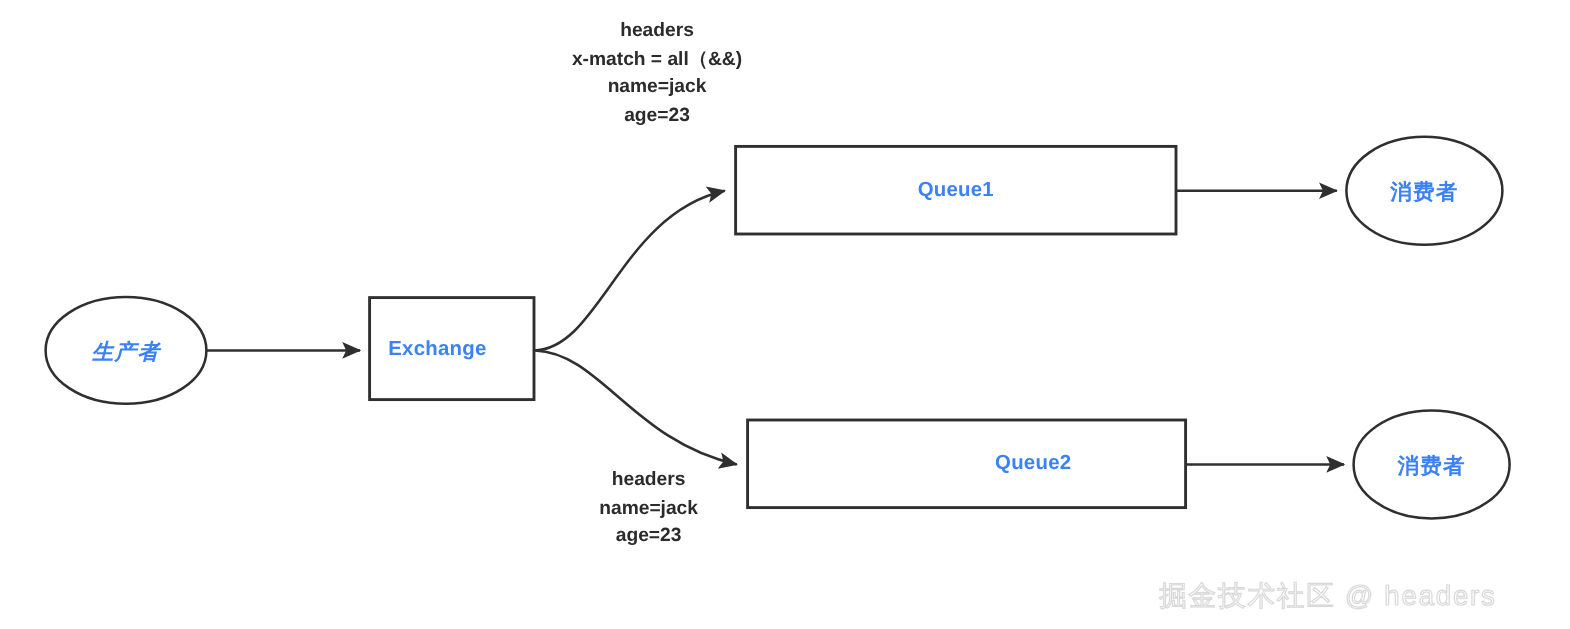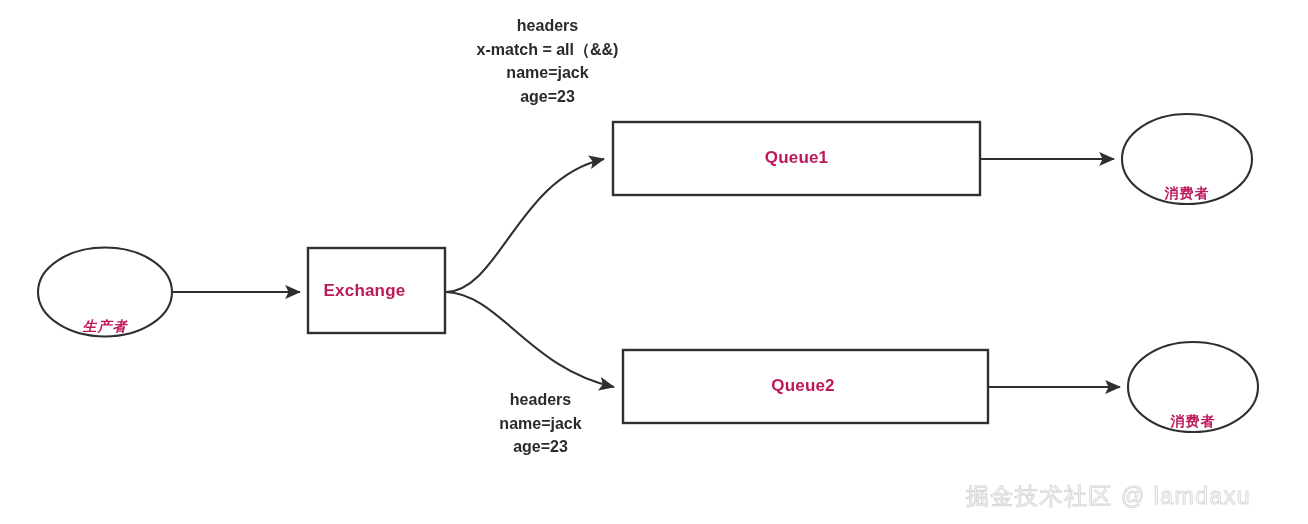--- a/index.html
+++ b/index.html
@@ -20,32 +20,31 @@
   #diagram-svg {
     position: absolute;
     top: 0;
     left: 0;
     width: 1308px;
     height: 524px;
   }
   .node-label {
     position: absolute;
     font-weight: bold;
-    color: #be185d;
+    color: #3b82f6;
     text-align: center;
     white-space: nowrap;
     letter-spacing: 0.2px;
   }
   .node-label.latin {
     font-size: 17px;
   }
   .node-label.cjk {
-    font-size: 14px;
+    font-size: 18px;
     letter-spacing: 1px;
-    margin-top: 37px;
   }
   .edge-label {
     position: absolute;
     font-weight: bold;
     font-size: 16px;
     color: #2b2b2b;
     text-align: center;
     line-height: 23.5px;
     white-space: nowrap;
   }
@@ -100,34 +99,34 @@
 
     <path d="M 988 387 L 1120 387" fill="none" stroke="#2f2f2f" stroke-width="2.1" marker-end="url(#arrowhead)"></path>
   </svg>
 
   <div class="node-label cjk" style="left:45px; top:281px; width:120px;font-style:italic;">生产者</div>
 
   <div class="node-label latin" style="left:308px; top:281px; width:113px;">Exchange</div>
 
   <div class="node-label latin" style="left:613px; top:148px; width:367px;">Queue1</div>
 
-  <div class="node-label latin" style="left:589px; top:376px; width:428px;">Queue2</div>
+  <div class="node-label latin" style="left:647px; top:376px; width:428px;">Queue2</div>
 
   <div class="node-label cjk" style="left:1127px; top:148px; width:120px;">消费者</div>
 
   <div class="node-label cjk" style="left:1133px; top:376px; width:120px;">消费者</div>
 
   <div class="edge-label" style="left:410px; top:14px; width:275px;">
     <span class="line">headers</span>
     <span class="line">x-match = all（&amp;&amp;)</span>
     <span class="line">name=jack</span>
     <span class="line">age=23</span>
   </div>
 
   <div class="edge-label" style="left:433px; top:388px; width:215px;">
     <span class="line">headers</span>
     <span class="line">name=jack</span>
     <span class="line">age=23</span>
   </div>
 
-  <div id="watermark">掘金技术社区 @ lamdaxu</div>
+  <div id="watermark">掘金技术社区 @ headers</div>
 
 </div>
 
 </body></html>

